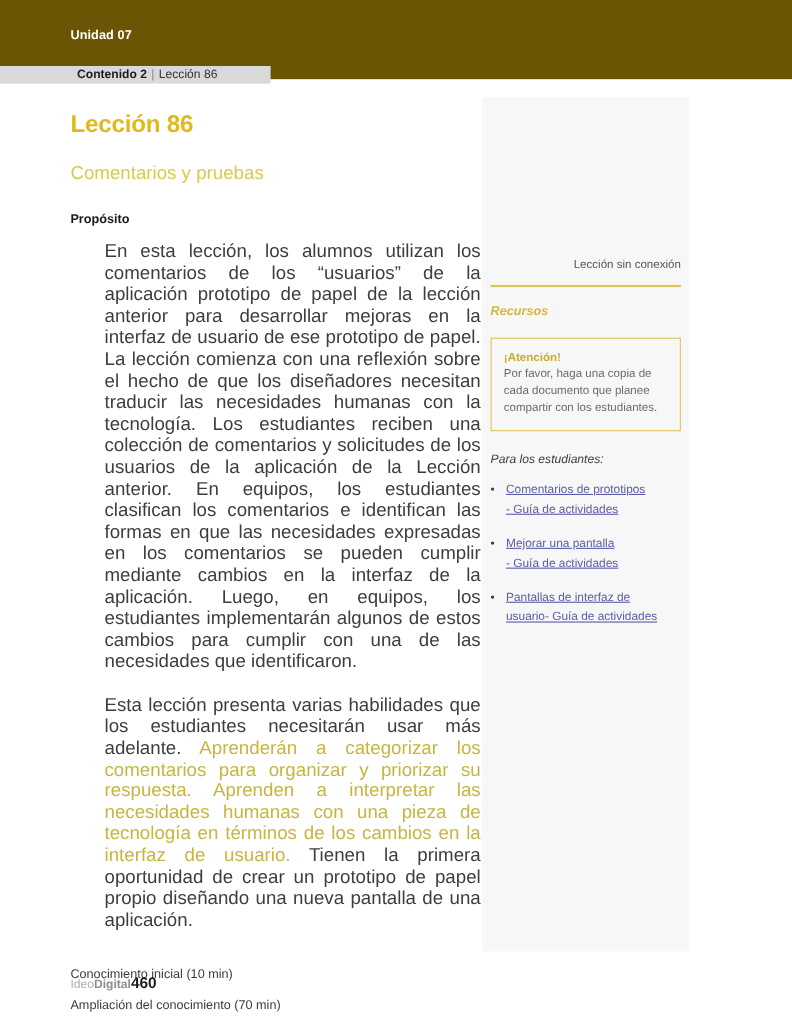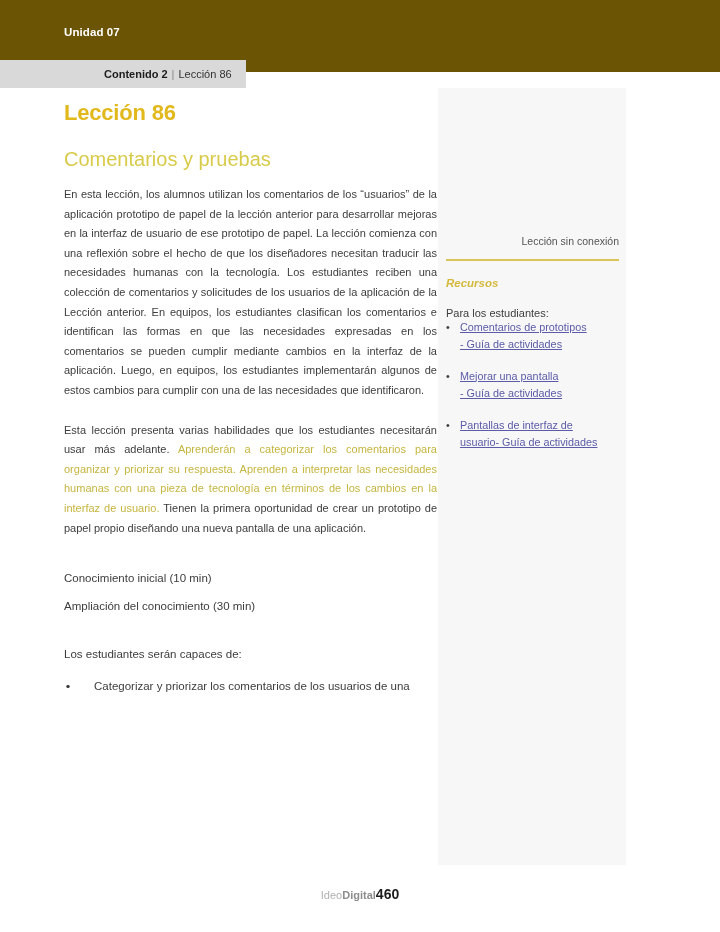--- a/index.html
+++ b/index.html
@@ -29,25 +29,25 @@
     font-size: 11.5px;
     font-weight: bold;
     letter-spacing: 0.1px;
   }
 
   
   .breadcrumb-bar {
     position: absolute;
     top: 60px; left: 0;
     width: 246px;
-    height: 28px;
+    height: 16px;
     background: #d9d9d9;
     display: flex;
     align-items: center;
-    padding-left: 104px;
+    padding-left: 70px;
   }
   .crumb-strong {
     font-size: 11px;
     font-weight: bold;
     color: #1c1c1c;
   }
   .crumb-sep {
     font-size: 11px;
     color: #8a8a8a;
     margin: 0 4px;
@@ -75,37 +75,38 @@
     width: 373px;
   }
   .lesson-number {
     font-size: 22px;
     font-weight: bold;
     color: #e2b91d;
     letter-spacing: -0.2px;
     margin-bottom: 22px;
   }
   .lesson-title {
-    font-size: 20px;
+    font-size: 17px;
     color: #d8cb4a;
     font-weight: normal;
-    margin-bottom: 14px;
+    margin-bottom: 26px;
   }
   .sec-head {
     font-size: 11.5px;
     font-weight: bold;
     color: #1c1c1c;
     margin-bottom: 13px;
   }
   .body-par {
-    font-size: 11px;
+    font-size: 17px;
     line-height: 19.6px;
     color: #3d3d3d;
     text-align: justify;
     margin-bottom: 20px;
+    margin-left: 31px;
   }
   .gold-text { color: #c6b53f; }
 
   .seq-line {
     font-size: 11.5px;
     color: #3d3d3d;
     margin-bottom: 16px;
   }
   .obj-intro {
     font-size: 11.5px;
@@ -167,20 +168,22 @@
     margin-bottom: 2px;
   }
   .atencion-body {
     font-size: 10.5px;
     line-height: 15.5px;
     color: #6b6b6b;
   }
   .para-estudiantes {
     font-size: 11px;
     color: #3d3d3d;
+    margin-bottom: 13px;
+    font-style: italic;
   }
   .link-item {
     position: relative;
     padding-left: 14px;
     margin-bottom: 14px;
     font-size: 10.8px;
     line-height: 17.5px;
   }
   .link-item .ldot {
     position: absolute;
@@ -193,21 +196,21 @@
     text-decoration: underline;
   }
 
   
   .footer {
     position: absolute;
     left: 64px;
     top: 885px;
     width: 592px;
     display: flex;
-    justify-content: center;
+    justify-content: flex-start;
     align-items: baseline;
   }
   .brand-light { font-size: 11px; color: #b0b0b0; }
   .brand-dark  { font-size: 11px; color: #8d8d8d; font-weight: bold; }
   .page-num {
     font-size: 14px;
     font-weight: bold;
     color: #1c1c1c;
   }
 </style>
@@ -223,28 +226,29 @@
   <span class="crumb-plain">Lección 86</span>
 </div>
 
 <div class="sidebar-panel"></div>
 
 <div class="main-col">
 
   <div class="lesson-number">Lección 86</div>
   <div class="lesson-title">Comentarios y pruebas</div>
 
+  <div class="sec-head">Propósito</div>
   <p class="body-par">En esta lección, los alumnos utilizan los comentarios de los “usuarios” de la aplicación prototipo de papel de la lección anterior para desarrollar mejoras en la interfaz de usuario de ese prototipo de papel. La lección comienza con una reflexión sobre el hecho de que los diseñadores necesitan traducir las necesidades humanas con la tecnología. Los estudiantes reciben una colección de comentarios y solicitudes de los usuarios de la aplicación de la Lección anterior. En equipos, los estudiantes clasifican los comentarios e identifican las formas en que las necesidades expresadas en los comentarios se pueden cumplir mediante cambios en la interfaz de la aplicación. Luego, en equipos, los estudiantes implementarán algunos de estos cambios para cumplir con una de las necesidades que identificaron.</p>
 
   <p class="body-par"><span>Esta lección presenta varias habilidades que los estudiantes necesitarán usar más adelante. </span><span class="gold-text">Aprenderán a categorizar los comentarios para organizar y priorizar su respuesta. Aprenden a interpretar las necesidades humanas con una pieza de tecnología en términos de los cambios en la interfaz de usuario.</span><span> Tienen la primera oportunidad de crear un prototipo de papel propio diseñando una nueva pantalla de una aplicación.</span></p>
 
   <div class="spacer-md"></div>
 
   <div class="seq-line">Conocimiento inicial (10 min)</div>
-  <div class="seq-line">Ampliación del conocimiento (30 min)</div>
+  <div class="seq-line">Ampliación del conocimiento (70 min)</div>
 
   <div class="spacer-lg"></div>
 
   <div class="obj-intro">Los estudiantes serán capaces de:</div>
 
   <div class="obj-bullet">
     <span class="bdot">•</span>
   </div>
   <div class="obj-bullet">
     <span class="bdot">•</span>
@@ -252,20 +256,24 @@
   </div>
 
 </div>
 
 <div class="side-col">
 
   <div class="offline-note">Lección sin conexión</div>
   <div class="gold-rule"></div>
   <div class="recursos-head">Recursos</div>
 
+  <div class="atencion-box">
+    <div class="atencion-title">¡Atención!</div>
+    <div class="atencion-body">Por favor, haga una copia de cada documento que planee compartir con los estudiantes.</div>
+  </div>
 
   <div class="para-estudiantes">Para los estudiantes:</div>
 
   <div class="link-item">
     <span class="ldot">•</span>
     <a class="link-a" href="#">Comentarios de prototipos</a><br>
     <a class="link-a" href="#">- Guía de actividades </a>
   </div>
 
   <div class="link-item">

